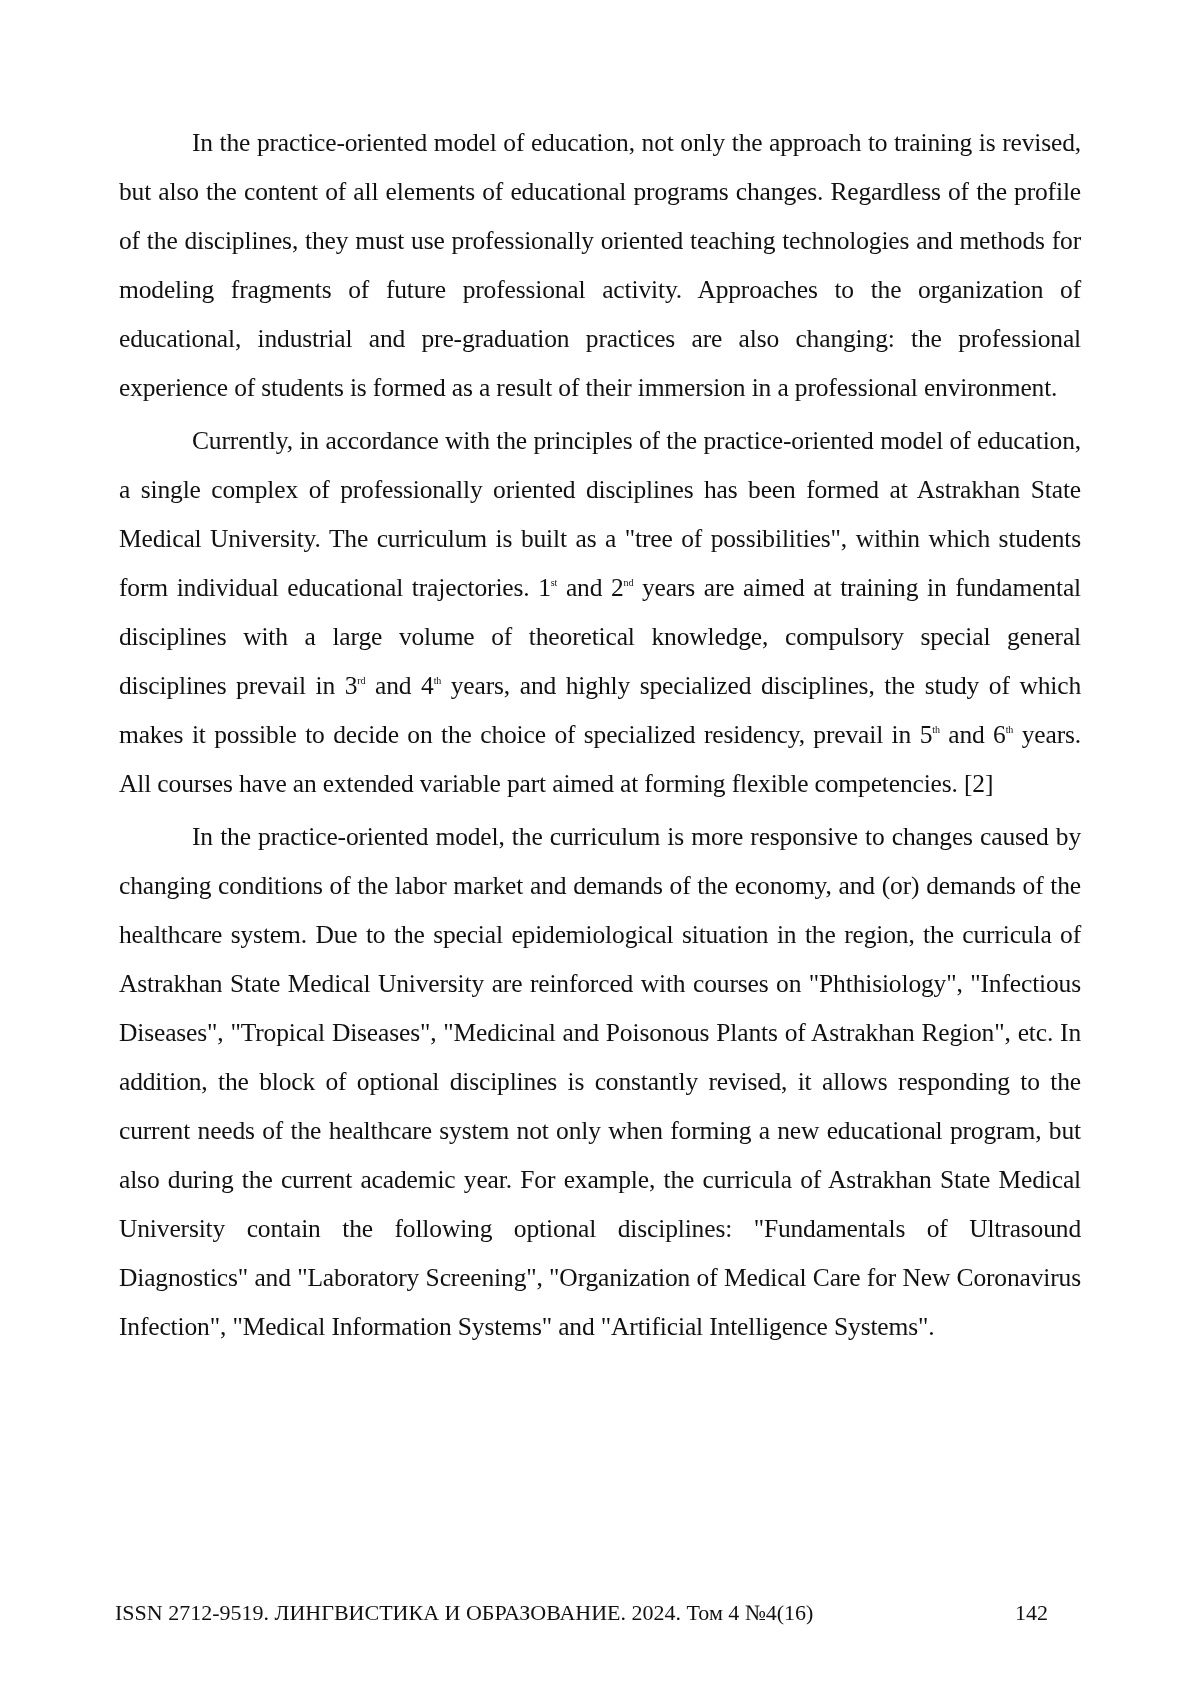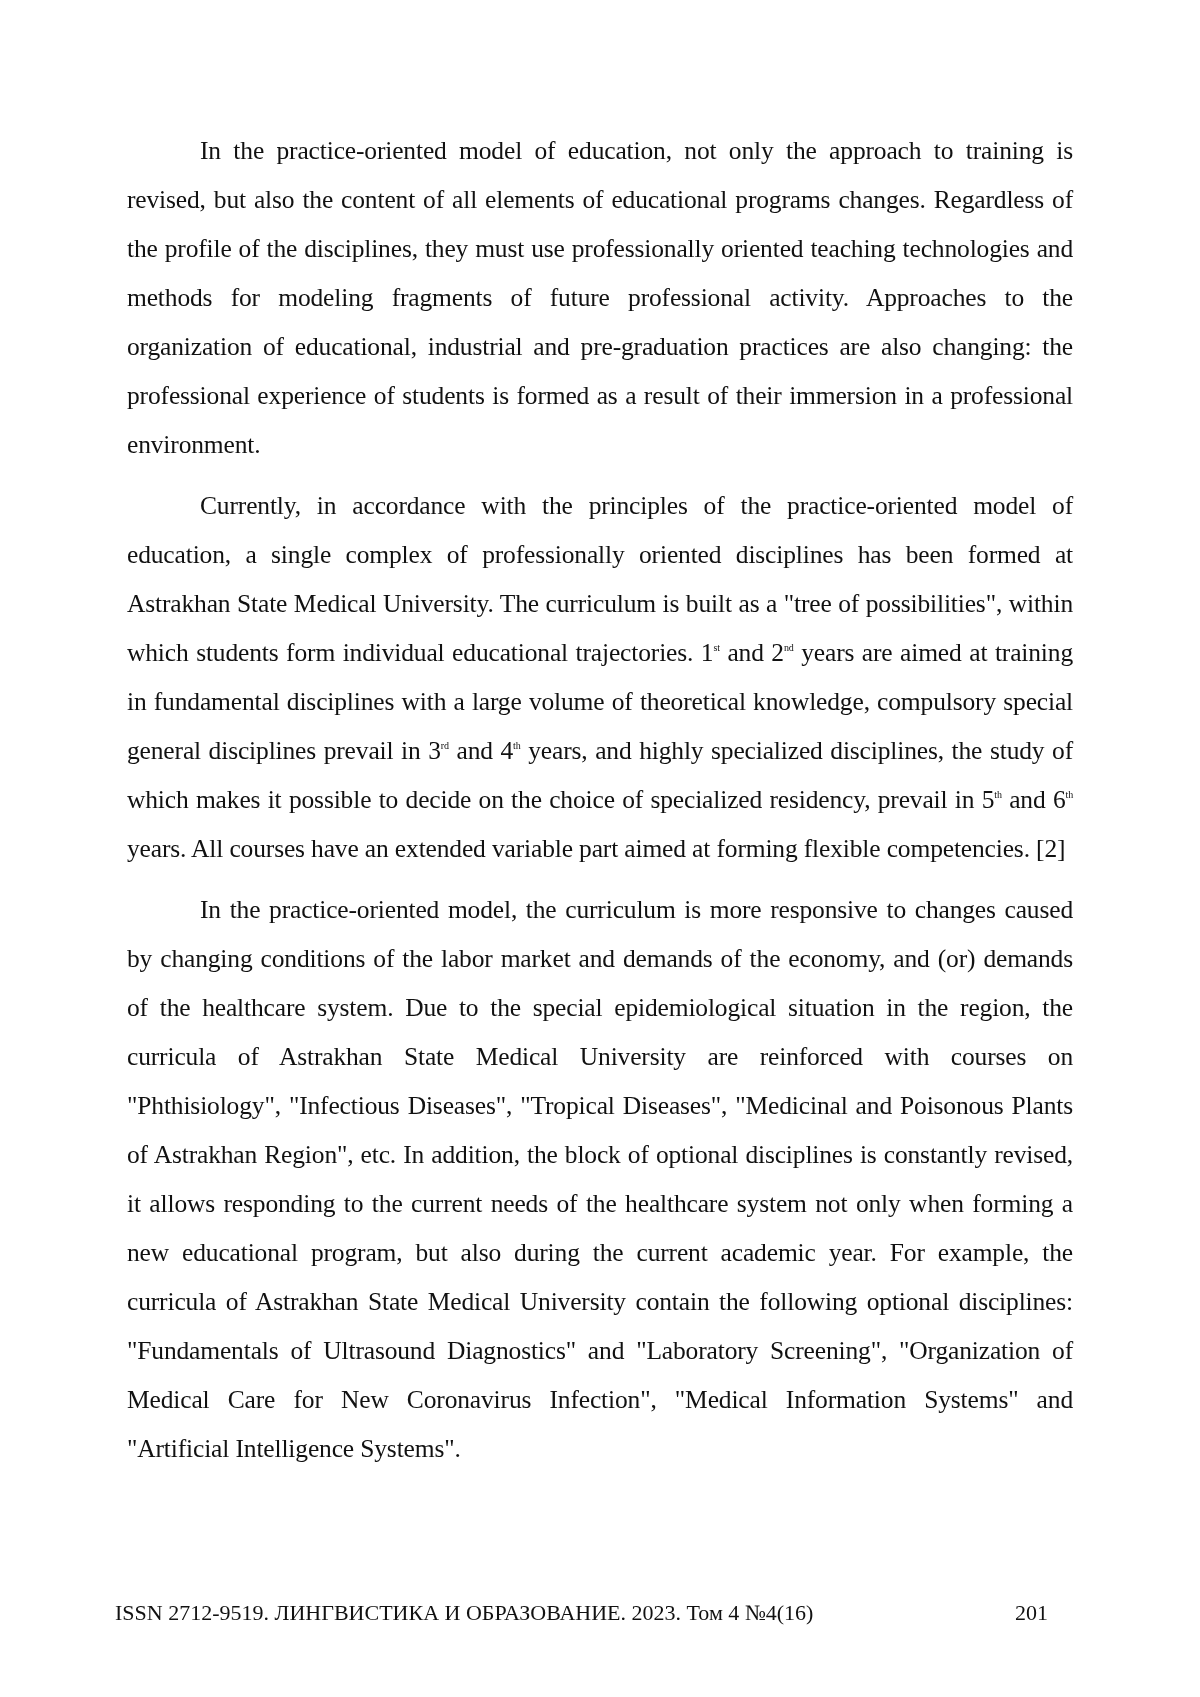--- a/index.html
+++ b/index.html
@@ -5,21 +5,21 @@
   html, body { margin: 0; padding: 0; background: #ffffff; }
   body {
     width: 1200px; height: 1697px; position: relative; overflow: hidden;
     font-family: "Liberation Serif", "DejaVu Serif", serif;
     color: #111111;
   }
   .page-body {
     position: absolute; left: 115px; top: 114px; width: 970px;
   }
   .para {
-    margin: 12px;
+    margin: 4px;
     font-size: 25.5px;
     line-height: 49px;
     text-align: justify;
     text-indent: 73px;
     letter-spacing: -0.15px;
   }
   sup { font-size: 10px; line-height: 0; position: relative; top: -1px; vertical-align: super; }
   .footer {
     position: absolute; left: 115px; top: 1598px; width: 970px;
     font-size: 22px; line-height: 30px; color: #111111;
@@ -30,15 +30,15 @@
 </head>
 <body>
 
 <div class="page-body">
   <p class="para">In the practice-oriented model of education, not only the approach to training is revised, but also the content of all elements of educational programs changes. Regardless of the profile of the disciplines, they must use professionally oriented teaching technologies and methods for modeling fragments of future professional activity. Approaches to the organization of educational, industrial and pre-graduation practices are also changing: the professional experience of students is formed as a result of their immersion in a professional environment.</p>
   <p class="para">Currently, in accordance with the principles of the practice-oriented model of education, a single complex of professionally oriented disciplines has been formed at Astrakhan State Medical University. The curriculum is built as a "tree of possibilities", within which students form individual educational trajectories. 1<sup>st</sup> and 2<sup>nd</sup> years are aimed at training in fundamental disciplines with a large volume of theoretical knowledge, compulsory special general disciplines prevail in 3<sup>rd</sup> and 4<sup>th</sup> years, and highly specialized disciplines, the study of which makes it possible to decide on the choice of specialized residency, prevail in 5<sup>th</sup> and 6<sup>th</sup> years. All courses have an extended variable part aimed at forming flexible competencies. [2]</p>
   <p class="para">In the practice-oriented model, the curriculum is more responsive to changes caused by changing conditions of the labor market and demands of the economy, and (or) demands of the healthcare system. Due to the special epidemiological situation in the region, the curricula of Astrakhan State Medical University are reinforced with courses on "Phthisiology", "Infectious Diseases", "Tropical Diseases", "Medicinal and Poisonous Plants of Astrakhan Region", etc. In addition, the block of optional disciplines is constantly revised, it allows responding to the current needs of the healthcare system not only when forming a new educational program, but also during the current academic year. For example, the curricula of Astrakhan State Medical University contain the following optional disciplines: "Fundamentals of Ultrasound Diagnostics" and "Laboratory Screening", "Organization of Medical Care for New Coronavirus Infection", "Medical Information Systems" and "Artificial Intelligence Systems".</p>
 </div>
 
 <div class="footer">
-  <span class="journal">ISSN 2712-9519. ЛИНГВИСТИКА И ОБРАЗОВАНИЕ. 2023. Том 4 №4(16)</span>
-  <span class="page-num">201</span>
+  <span class="journal">ISSN 2712-9519. ЛИНГВИСТИКА И ОБРАЗОВАНИЕ. 2024. Том 4 №4(16)</span>
+  <span class="page-num">142</span>
 </div>
 
 </body></html>

